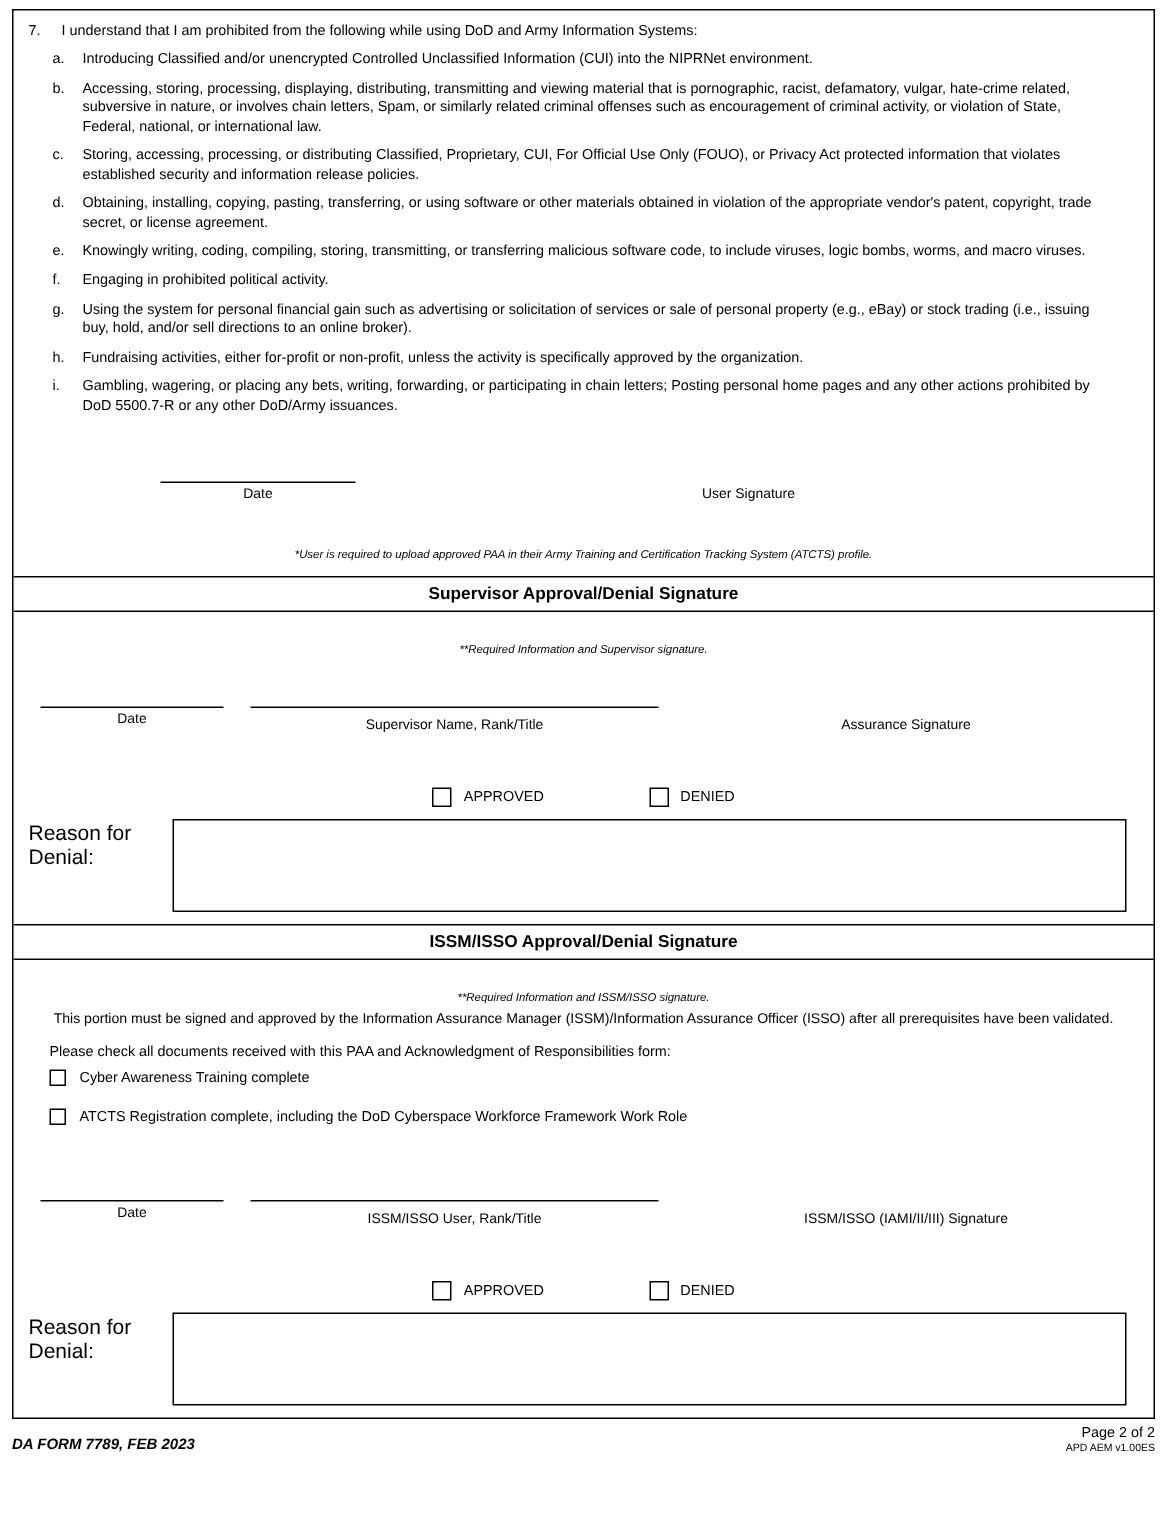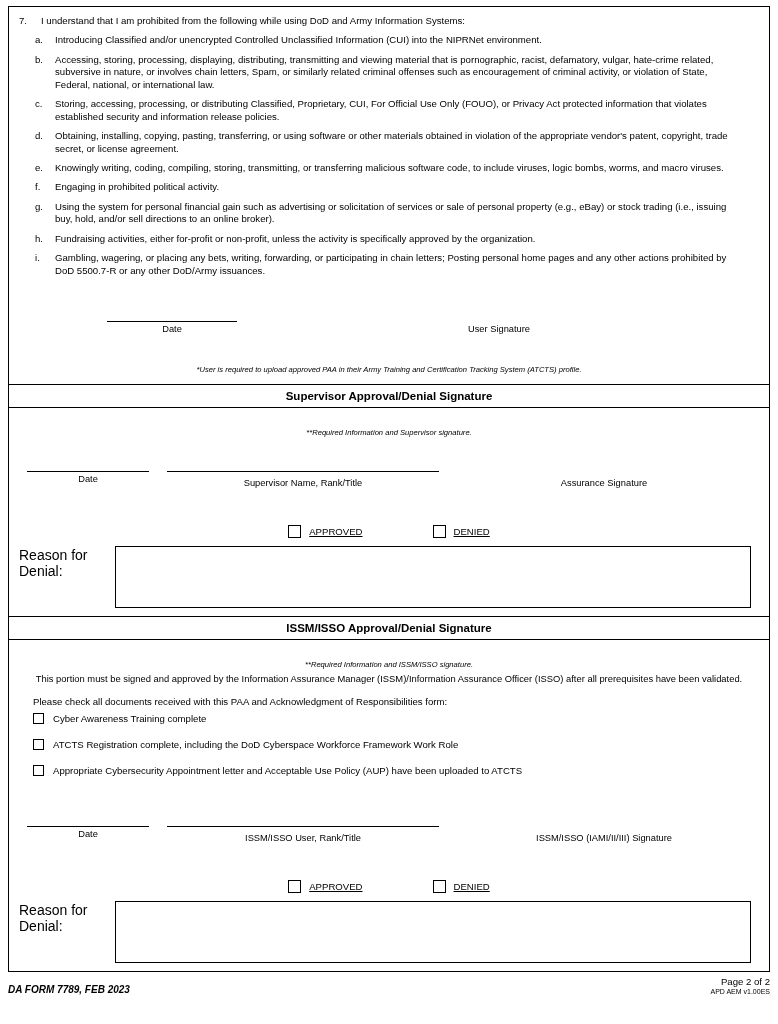--- a/index.html
+++ b/index.html
@@ -131,21 +131,20 @@
     align-items: center;
     gap: 70px;
     margin-top: 8px;
     margin-bottom: 8px;
   }
   .chk-item {
     display: flex;
     align-items: center;
     gap: 8px;
     font-size: 9.6px;
-    text-decoration: underline;
   }
   .chkbox {
     width: 13px;
     height: 13px;
     border: 1.2px solid #000;
     background: #fff;
     box-sizing: border-box;
     display: inline-block;
   }
   .chkbox-sm {
@@ -322,24 +321,20 @@
 
       <div class="issm-instr">Please check all documents received with this PAA and Acknowledgment of Responsibilities form:</div>
 
       <div class="doc-check">
         <span class="chkbox-sm"></span>
         <span>Cyber Awareness Training complete</span>
       </div>
       <div class="doc-check">
         <span class="chkbox-sm"></span>
         <span>ATCTS Registration complete, including the DoD Cyberspace Workforce Framework Work Role</span>
-      </div>
-      <div class="doc-check">
-        <span class="chkbox-sm"></span>
-        <span>Appropriate Cybersecurity Appointment letter and Acceptable Use Policy (AUP) have been uploaded to ATCTS</span>
       </div>
 
       <div class="appr-sig-row" style="margin-top:50px;">
         <div class="sig-line" style="left:8px; width:122px; top:0;"></div>
         <div class="sig-label" style="left:8px; width:122px; top:3px;">Date</div>
 
         <div class="sig-line" style="left:148px; width:272px; top:0;"></div>
         <div class="sig-label" style="left:148px; width:272px; top:7px;">ISSM/ISSO User, Rank/Title</div>
 
         <div class="sig-label" style="left:460px; width:250px; top:7px;">ISSM/ISSO (IAMI/II/III) Signature</div>

